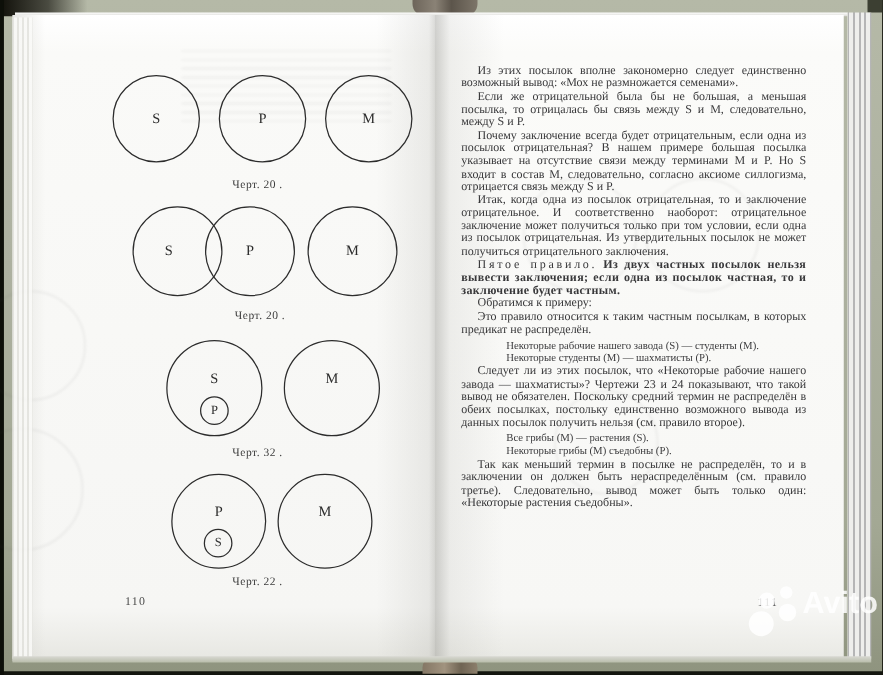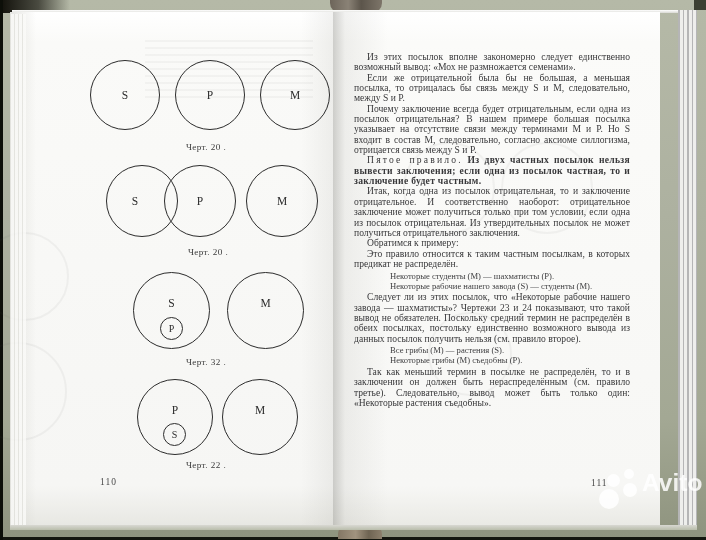--- a/index.html
+++ b/index.html
@@ -18,21 +18,21 @@
   .spine-bottom{position:absolute;left:338px;top:526px;width:44px;height:13px;border-radius:8px 8px 0 0;
        background:linear-gradient(90deg,#847765,#a1937f 40%,#6f6453 70%,#8c7f6c);}
   
   .book{position:absolute;left:10px;top:10px;width:687px;height:519px;}
   .page{position:absolute;top:2px;height:515px;background:#fafaf8;}
   .page-left{left:0;width:343px;
        background:
          linear-gradient(90deg,rgba(210,210,204,.55) 0,rgba(250,250,248,0) 26px),
          linear-gradient(270deg,rgba(110,110,104,.38) 0,rgba(160,160,154,.18) 10px,rgba(250,250,248,0) 52px),
          linear-gradient(180deg,#ffffff 0,#fafaf8 30px,#f6f6f4 92%,#e7e7e2 100%);}
-  .page-right{left:323px;width:327px;
+  .page-right{left:338px;width:327px;
        background:
          linear-gradient(90deg,rgba(120,120,114,.35) 0,rgba(170,170,164,.16) 12px,rgba(250,250,248,0) 55px),
          linear-gradient(180deg,#ffffff 0,#fbfbf9 30px,#f7f7f5 92%,#e9e9e4 100%);}
   .edge-stack-left{position:absolute;left:0;top:2px;width:16px;height:515px;opacity:.8;
        background:repeating-linear-gradient(90deg,#e3e3de 0 1px,#fbfbf9 1px 4px);}
   .edge-stack-right{position:absolute;left:668px;top:0;width:19px;height:517px;
        background:repeating-linear-gradient(90deg,#b5b5b6 0 1.5px,#eeeeec 1.5px 4.5px);}
   .book-top-edge{position:absolute;left:2px;top:0;width:666px;height:3px;
        background:linear-gradient(180deg,#ffffff,#d9d9d4);}
   .book-bottom-shadow{position:absolute;left:0;top:515px;width:687px;height:5px;
@@ -144,27 +144,27 @@
     <div class="page page-right">
 
       <div class="ghost ghost-circle" style="left:70px;top:130px;width:88px;height:88px"></div>
       <div class="ghost ghost-circle" style="left:168px;top:130px;width:88px;height:88px"></div>
       <div class="ghost ghost-circle" style="left:95px;top:300px;width:80px;height:80px"></div>
 
       <div class="textcol">
         <p>Из этих посылок вполне закономерно следует единственно возможный вывод: «Мох не размножается семенами».</p>
         <p>Если же отрицательной была бы не большая, а меньшая посылка, то отрицалась бы связь между S и M, следовательно, между S и P.</p>
         <p>Почему заключение всегда будет отрицательным, если одна из посылок отрицательная? В нашем примере большая посылка указывает на отсутствие связи между терминами M и P. Но S входит в состав M, следовательно, согласно аксиоме силлогизма, отрицается связь между S и P.</p>
+        <p>Итак, когда одна из посылок отрицательная, то и заключение отрицательное. И соответственно наоборот: отрицательное заключение может получиться только при том условии, если одна из посылок отрицательная. Из утвердительных посылок не может получиться отрицательного заключения.</p>
         <p><span class="rule-intro">Пятое правило.</span> <span class="rule-bold">Из двух частных посылок нельзя вывести заключения; если одна из посылок частная, то и заключение будет частным.</span></p>
-        <p>Итак, когда одна из посылок отрицательная, то и заключение отрицательное. И соответственно наоборот: отрицательное заключение может получиться только при том условии, если одна из посылок отрицательная. Из утвердительных посылок не может получиться отрицательного заключения.</p>
         <p>Обратимся к примеру:</p>
         <p>Это правило относится к таким частным посылкам, в которых предикат не распределён.</p>
         <div class="premises">
+          <div class="premise">Некоторые рабочие нашего завода (S) — студенты (M).</div>
           <div class="premise">Некоторые студенты (M) — шахматисты (P).</div>
-          <div class="premise">Некоторые рабочие нашего завода (S) — студенты (M).</div>
         </div>
         <p>Следует ли из этих посылок, что «Некоторые рабочие нашего завода — шахматисты»? Чертежи 23 и 24 показывают, что такой вывод не обязателен. Поскольку средний термин не распределён в обеих посылках, постольку единственно возможного вывода из данных посылок получить нельзя (см. правило второе).</p>
         <div class="premises">
           <div class="premise">Все грибы (M) — растения (S).</div>
           <div class="premise">Некоторые грибы (M) съедобны (P).</div>
         </div>
         <p>Так как меньший термин в посылке не распределён, то и в заключении он должен быть нераспределённым (см. правило третье). Следовательно, вывод может быть только один: «Некоторые растения съедобны».</p>
       </div>
 
       <div class="pagenum" style="left:258px;top:466px">111</div>

